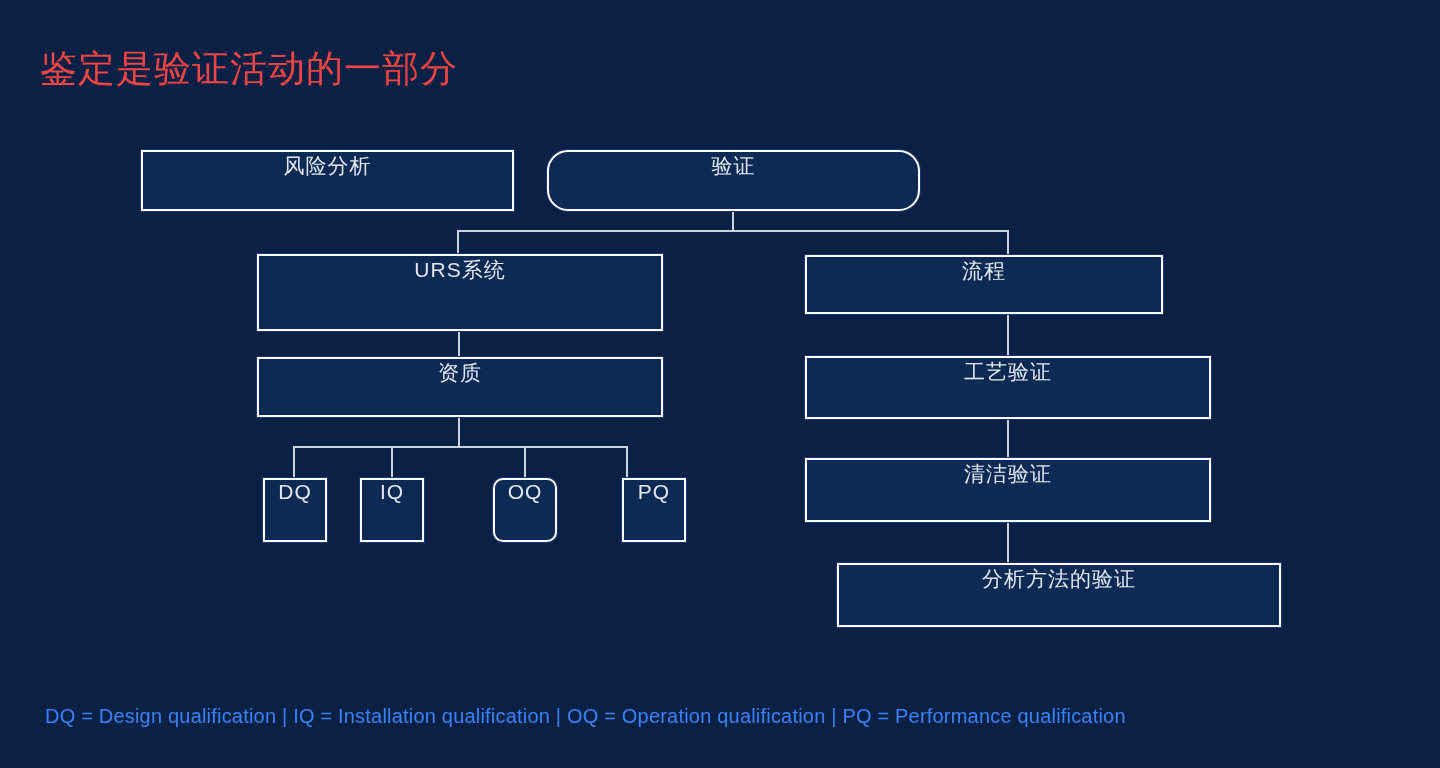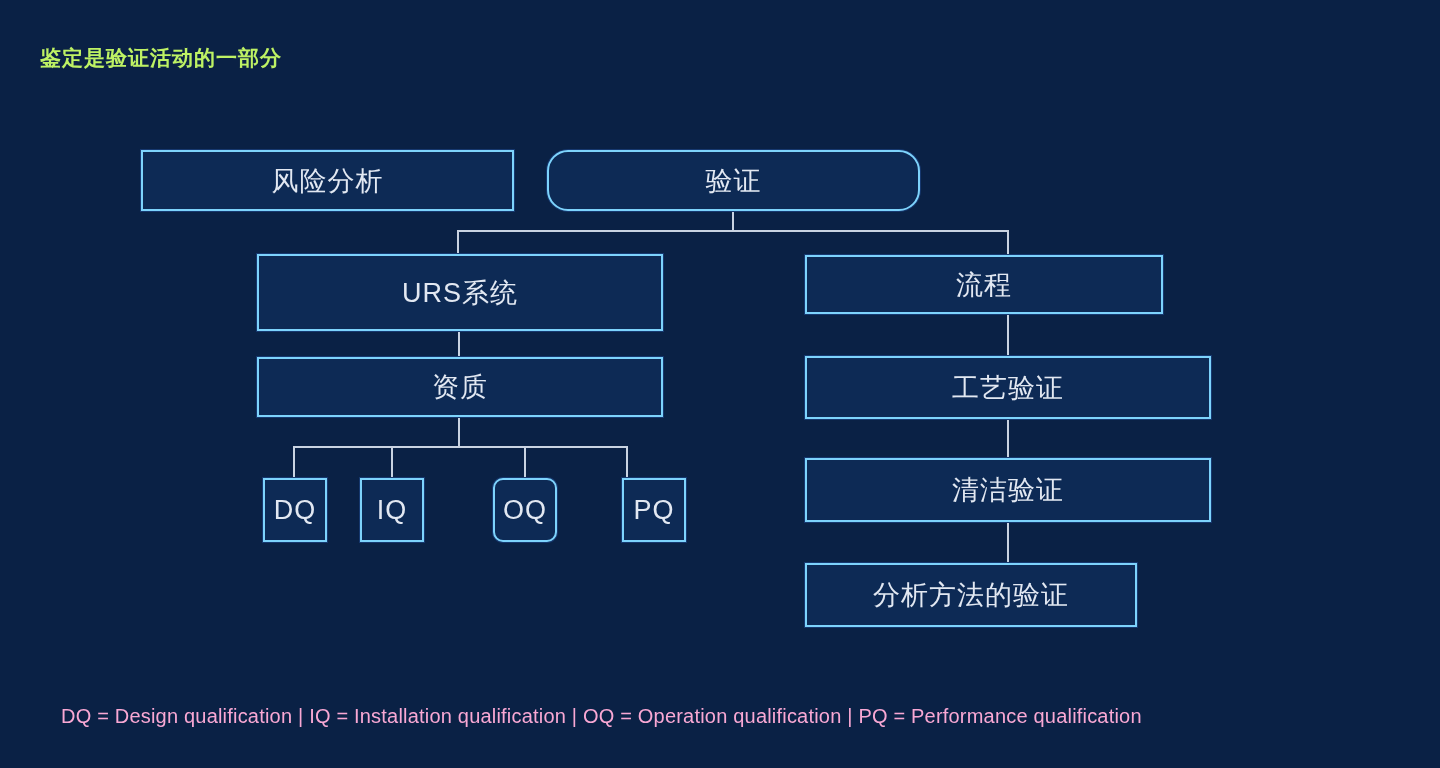--- a/index.html
+++ b/index.html
@@ -7,33 +7,33 @@
     width:1440px;height:768px;
     background:#0a2145;
     font-family:"Liberation Sans","DejaVu Sans",sans-serif;
     overflow:hidden;
     position:relative;
   }
   .stage{position:absolute;inset:0;width:1440px;height:768px;}
 
   .page-title{
     position:absolute;left:40px;top:44px;
-    font-size:21px;font-weight:bold;
-    color:#bef264;letter-spacing:1px;
+    font-size:37px;font-weight:normal;
+    color:#ef4444;letter-spacing:1px;
   }
 
   
   .node{
     position:absolute;
     background:#0d2a55;
-    border:2px solid #7dd3fc;
+    border:2px solid #ffffff;
     box-shadow:0 0 0 1px #16386f;
-    display:flex;align-items:center;justify-content:center;
+    display:flex;align-items:flex-start;justify-content:center;
     color:#e2e8f2;
-    font-size:27px;
+    font-size:21px;
     letter-spacing:1px;
     box-sizing:border-box;
   }
 
   
   .conn{
     position:absolute;
     background:#c9d3e2;
   }
   .conn.v{width:2px;}
@@ -44,41 +44,41 @@
   .n-valid  {left:547px;top:150px;width:373px;height:61px;border-radius:21px;}
   .n-urs    {left:257px;top:254px;width:406px;height:77px;}
   .n-process{left:805px;top:255px;width:358px;height:59px;}
   .n-qual   {left:257px;top:357px;width:406px;height:60px;}
   .n-dq     {left:263px;top:478px;width:64px;height:64px;}
   .n-iq     {left:360px;top:478px;width:64px;height:64px;}
   .n-oq     {left:493px;top:478px;width:64px;height:64px;border-radius:10px;}
   .n-pq     {left:594px;top:478px;width:64px;height:64px;margin-left:28px;}
   .n-pv     {left:805px;top:356px;width:406px;height:63px;}
   .n-cv     {left:805px;top:458px;width:406px;height:64px;}
-  .n-amv    {left:805px;top:563px;width:332px;height:64px;}
+  .n-amv    {left:837px;top:563px;width:444px;height:64px;}
 
   
   .c-valid-stub {left:732px;top:211px;height:21px;}
   .c-split-h    {left:457px;top:230px;width:552px;}
   .c-split-l    {left:457px;top:230px;height:24px;}
   .c-split-r    {left:1007px;top:230px;height:25px;}
   .c-urs-qual   {left:458px;top:313px;height:44px;}
   .c-qual-stub  {left:458px;top:417px;height:31px;}
   .c-qsplit-h   {left:293px;top:446px;width:335px;}
   .c-drop-dq    {left:293px;top:446px;height:32px;}
   .c-drop-iq    {left:391px;top:446px;height:32px;}
   .c-drop-oq    {left:524px;top:446px;height:32px;}
   .c-drop-pq    {left:626px;top:446px;height:32px;}
   .c-proc-pv    {left:1007px;top:314px;height:42px;}
   .c-pv-cv      {left:1007px;top:419px;height:39px;}
   .c-cv-amv     {left:1007px;top:522px;height:41px;}
 
   .footnote{
-    position:absolute;left:61px;top:705px;
-    font-size:20px;color:#f9a8d4;letter-spacing:0.2px;
+    position:absolute;left:45px;top:705px;
+    font-size:20px;color:#3b82f6;letter-spacing:0.2px;
   }
 </style>
 </head>
 <body>
 
 <div class="stage">
 
   <div class="page-title">鉴定是验证活动的一部分</div>
 
   <div class="conn v c-valid-stub"></div>

